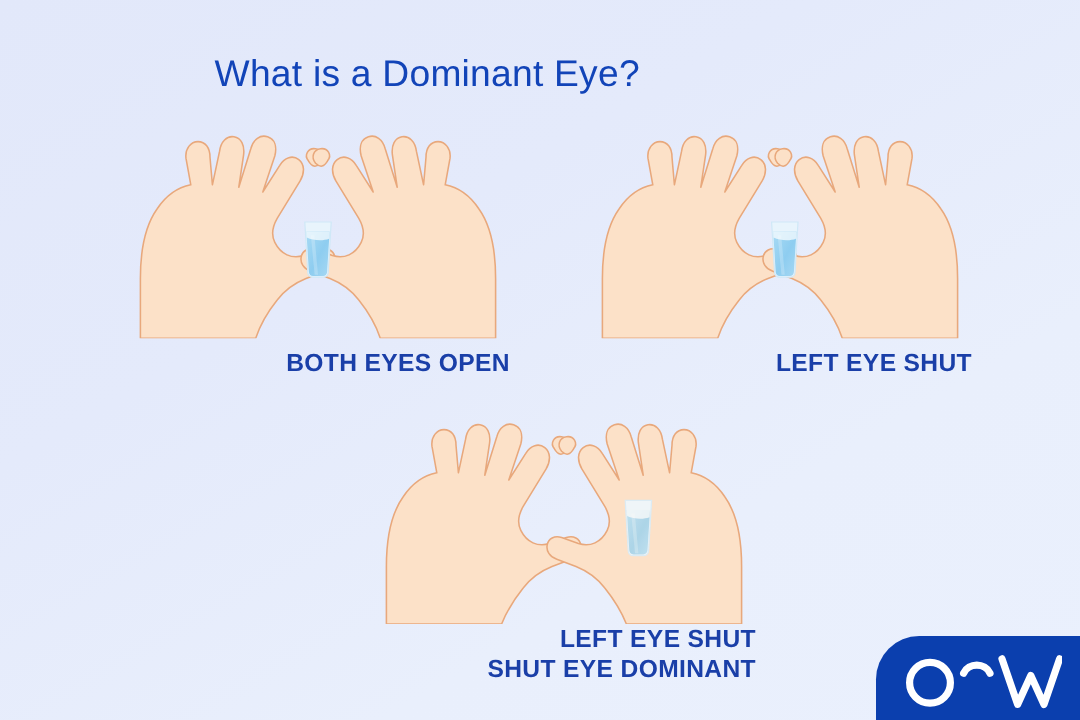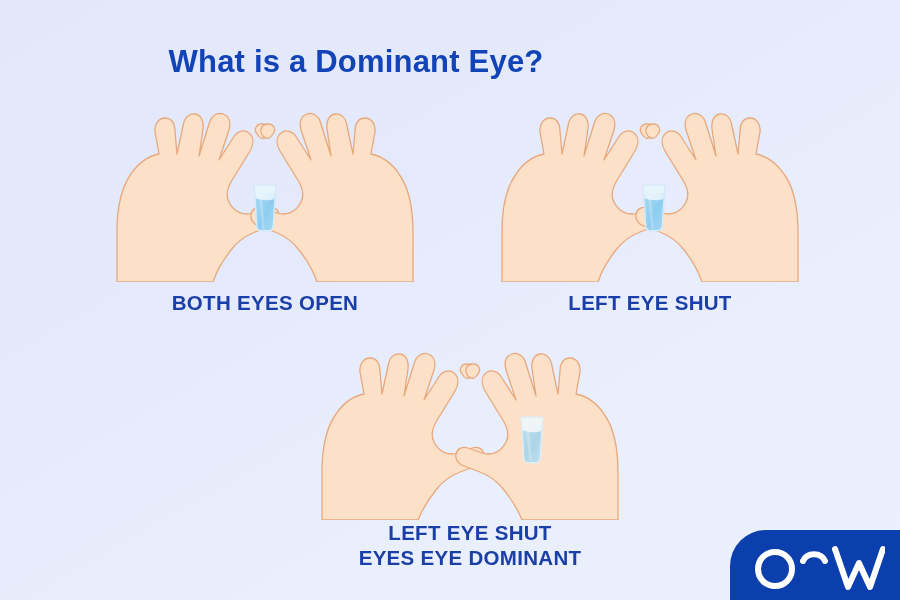--- a/index.html
+++ b/index.html
@@ -21,42 +21,42 @@
     overflow: hidden;
   }
 
   #title {
     position: absolute;
     top: 44px;
     left: 0;
     width: 712px;
     text-align: center;
     font-size: 31px;
-    font-weight: bold;
+    font-weight: normal;
     color: #1244b8;
     letter-spacing: 0.2px;
   }
 
   .panel {
     position: absolute;
   }
 
   .hands-wrap {
     position: relative;
     overflow: hidden;
   }
 
   .hands-wrap svg {
     display: block;
   }
 
   .caption {
     position: absolute;
     width: 100%;
-    text-align: center;
+    text-align: right;
     color: #1a3fa8;
     font-size: 20.5px;
     font-weight: bold;
     line-height: 25px;
     letter-spacing: 0.3px;
   }
 
   
   #panel-both {
     left: 105px;
@@ -309,21 +309,21 @@
         <g transform="translate(210,64)" opacity="0.92">
           <path d="M1,1 L23,1 L20.5,43 C20.4,45.3 18.6,47 16.4,47 L7.6,47 C5.4,47 3.6,45.3 3.5,43 Z" fill="#eef7fc" stroke="#d8ecf8" stroke-width="1"></path>
           <path d="M2.3,9 L21.7,9 L19.6,42.6 C19.5,44.5 18,46 16.2,46 L7.8,46 C6,46 4.5,44.5 4.4,42.6 Z" fill="url(#waterGrad3)"></path>
           <path d="M2.3,9 L21.7,9 L21.3,15 C16,17 8,16.5 2.6,14 Z" fill="#ffffff" opacity="0.75"></path>
           <path d="M6,12 L9,12 L12,45 L9.2,45 Z" fill="#ffffff" opacity="0.25"></path>
         </g>
       </svg>
     </div>
     <div class="caption">
       <div>LEFT EYE SHUT</div>
-      <div>EYES EYE DOMINANT</div>
+      <div>SHUT EYE DOMINANT</div>
     </div>
   </div>
 
   <div id="logo">
     <svg width="140" height="52" viewBox="0 0 140 52" xmlns="http://www.w3.org/2000/svg">
       <circle cx="30" cy="30" r="17" fill="none" stroke="#ffffff" stroke-width="6"></circle>
       <path d="M58,22 C62,13 76,13 80,22" fill="none" stroke="#ffffff" stroke-width="6" stroke-linecap="round"></path>
       <path d="M90,10 L103,48 L114,24 L125,48 L138,10" fill="none" stroke="#ffffff" stroke-width="6" stroke-linejoin="round" stroke-linecap="round"></path>
     </svg>
   </div>

